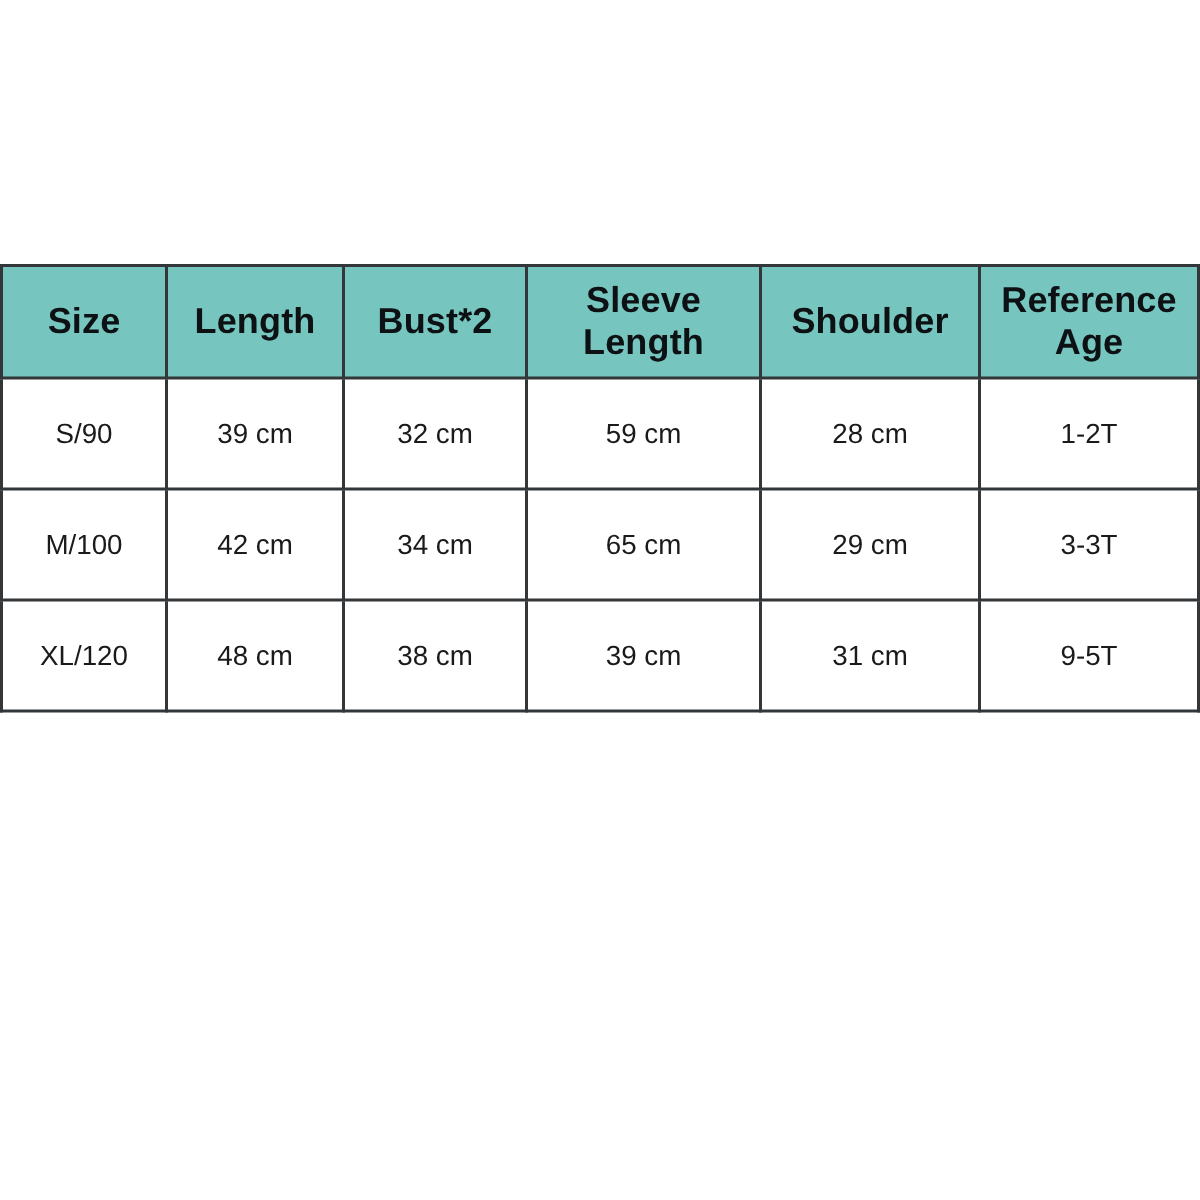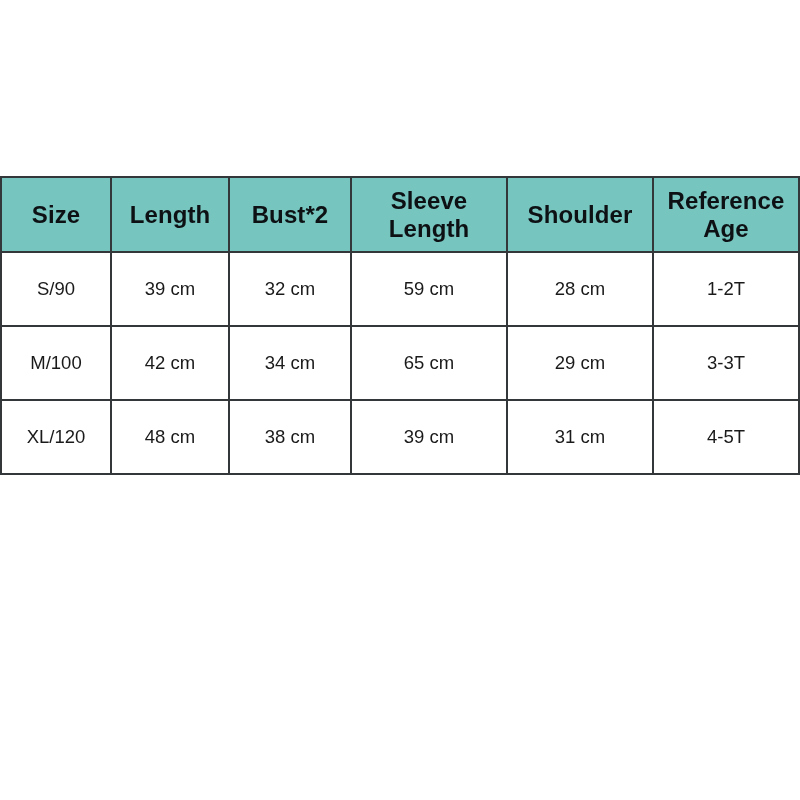--- a/index.html
+++ b/index.html
@@ -101,17 +101,17 @@
         <td>65 cm</td>
         <td>29 cm</td>
         <td>3-3T</td>
       </tr>
       <tr>
         <td>XL/120</td>
         <td>48 cm</td>
         <td>38 cm</td>
         <td>39 cm</td>
         <td>31 cm</td>
-        <td>4-5T</td>
+        <td>9-5T</td>
       </tr>
     </tbody>
   </table>
 </div>
 
 </body></html>

